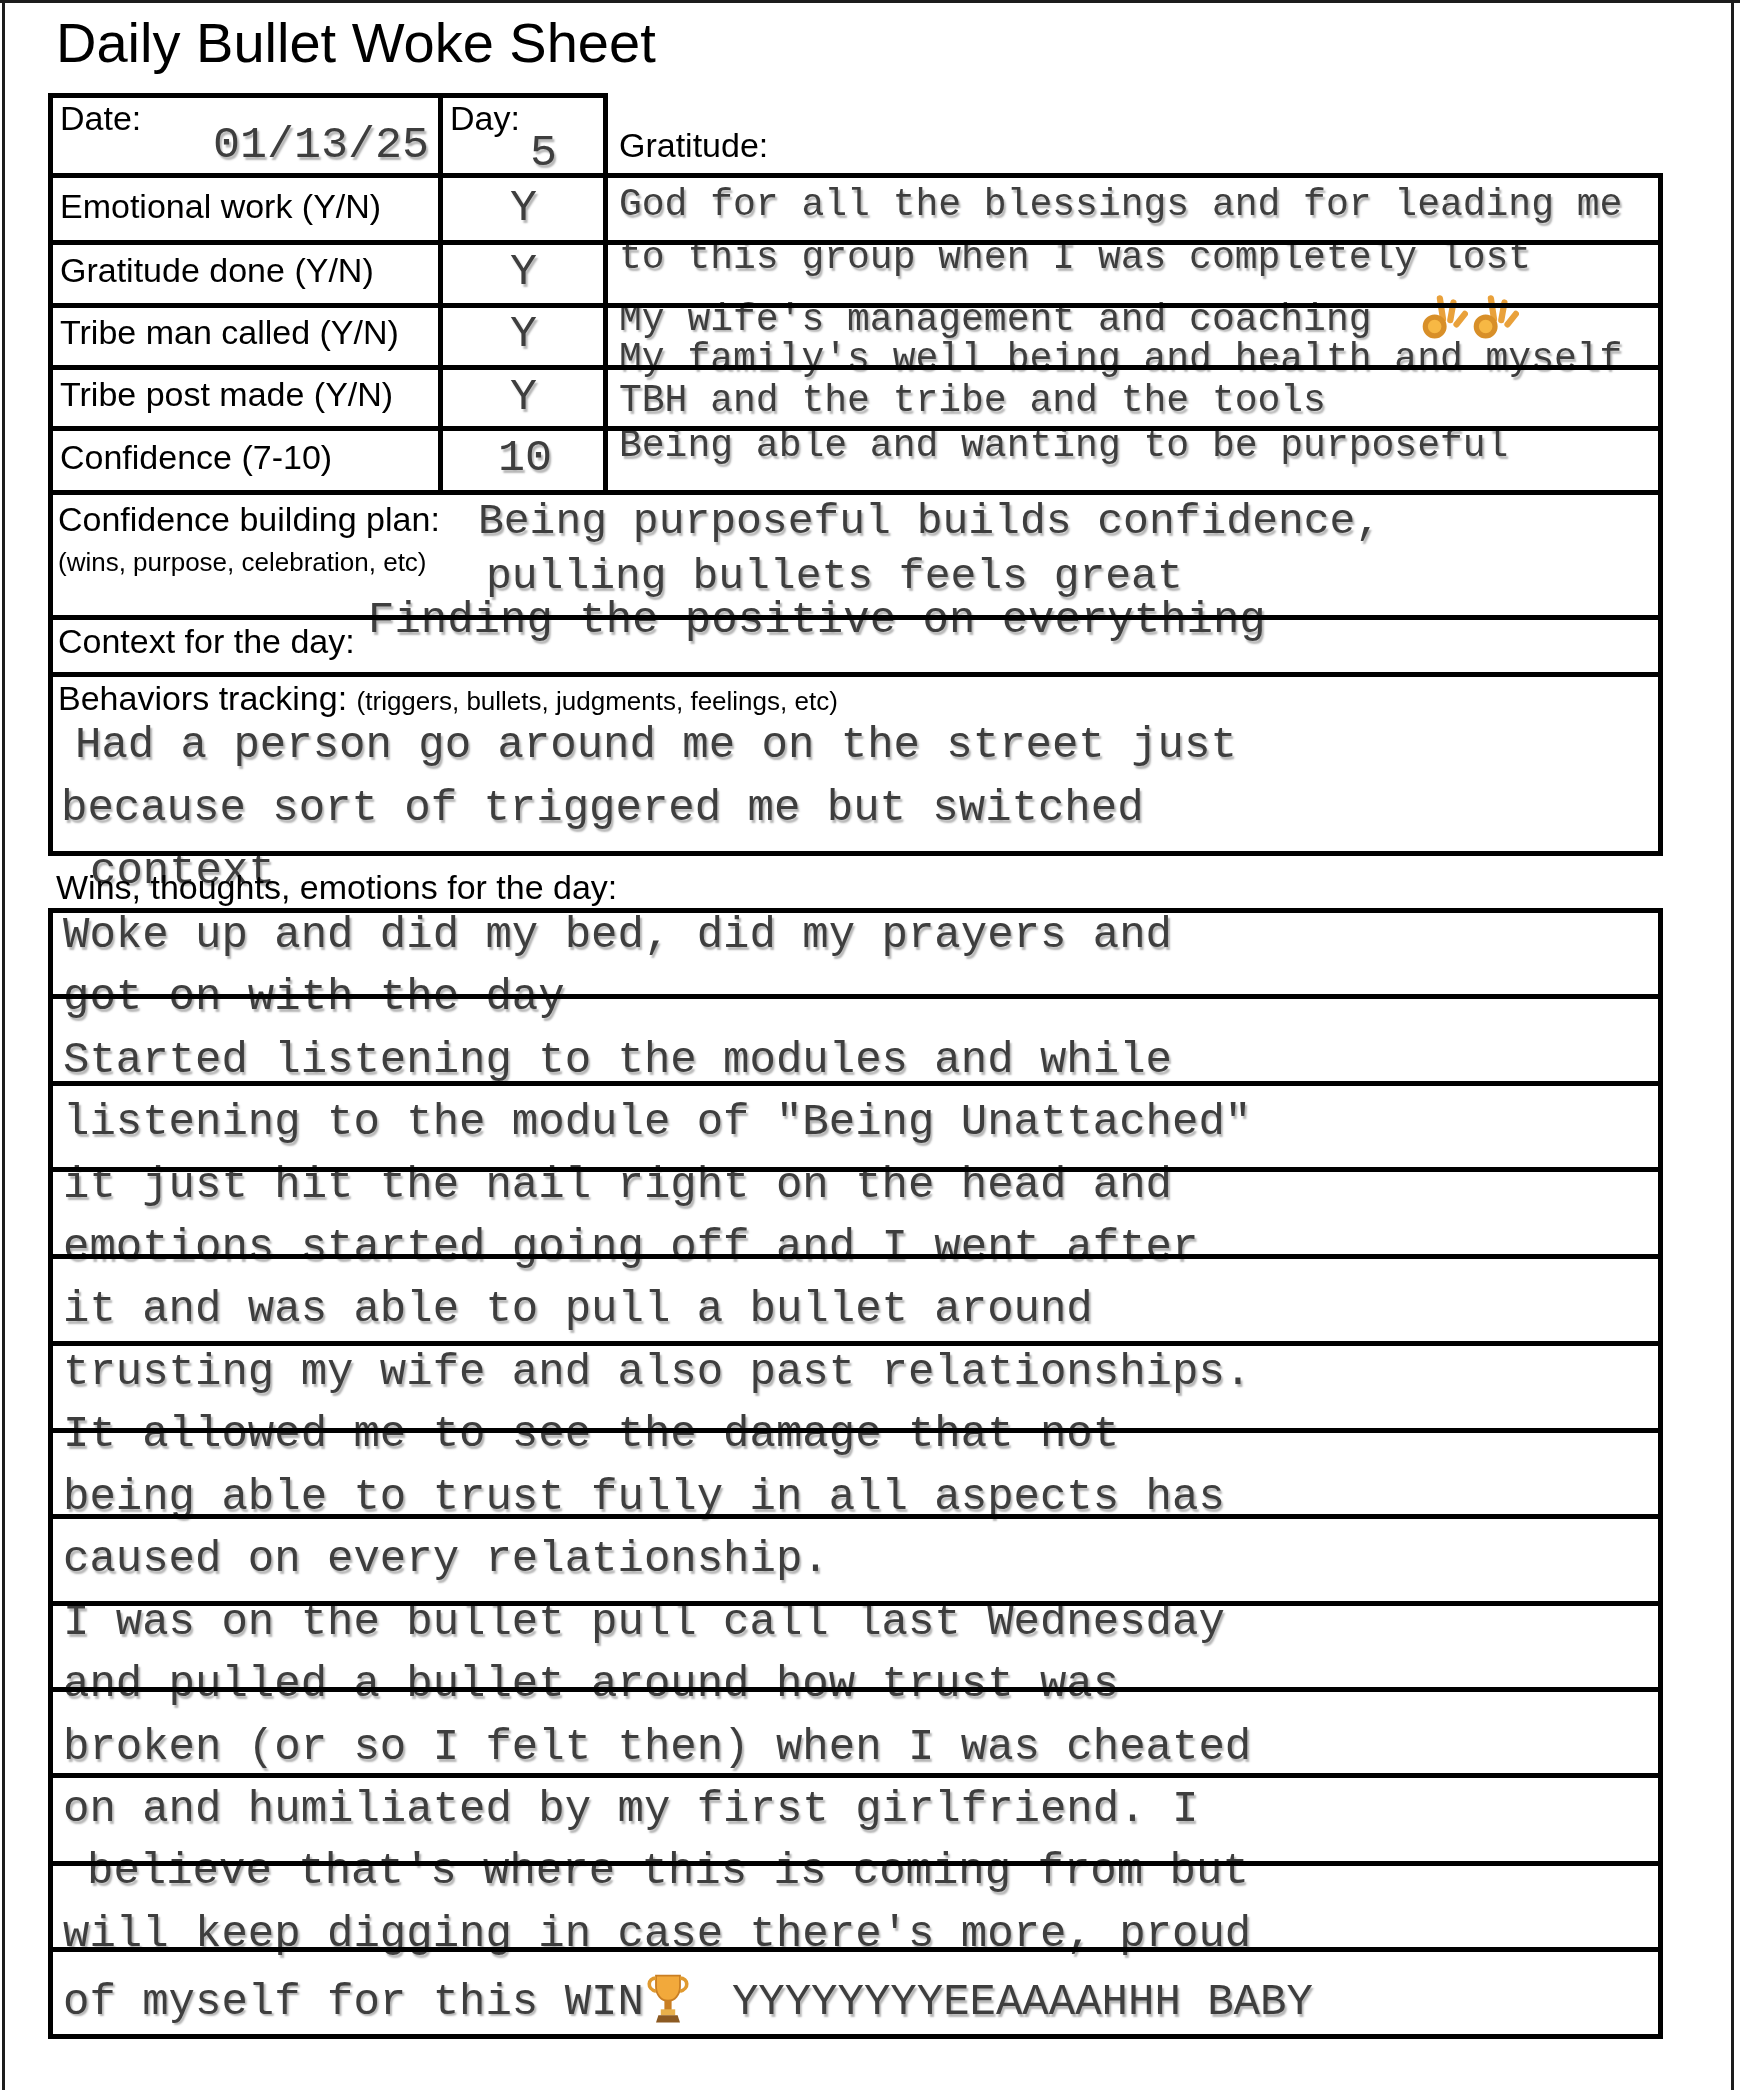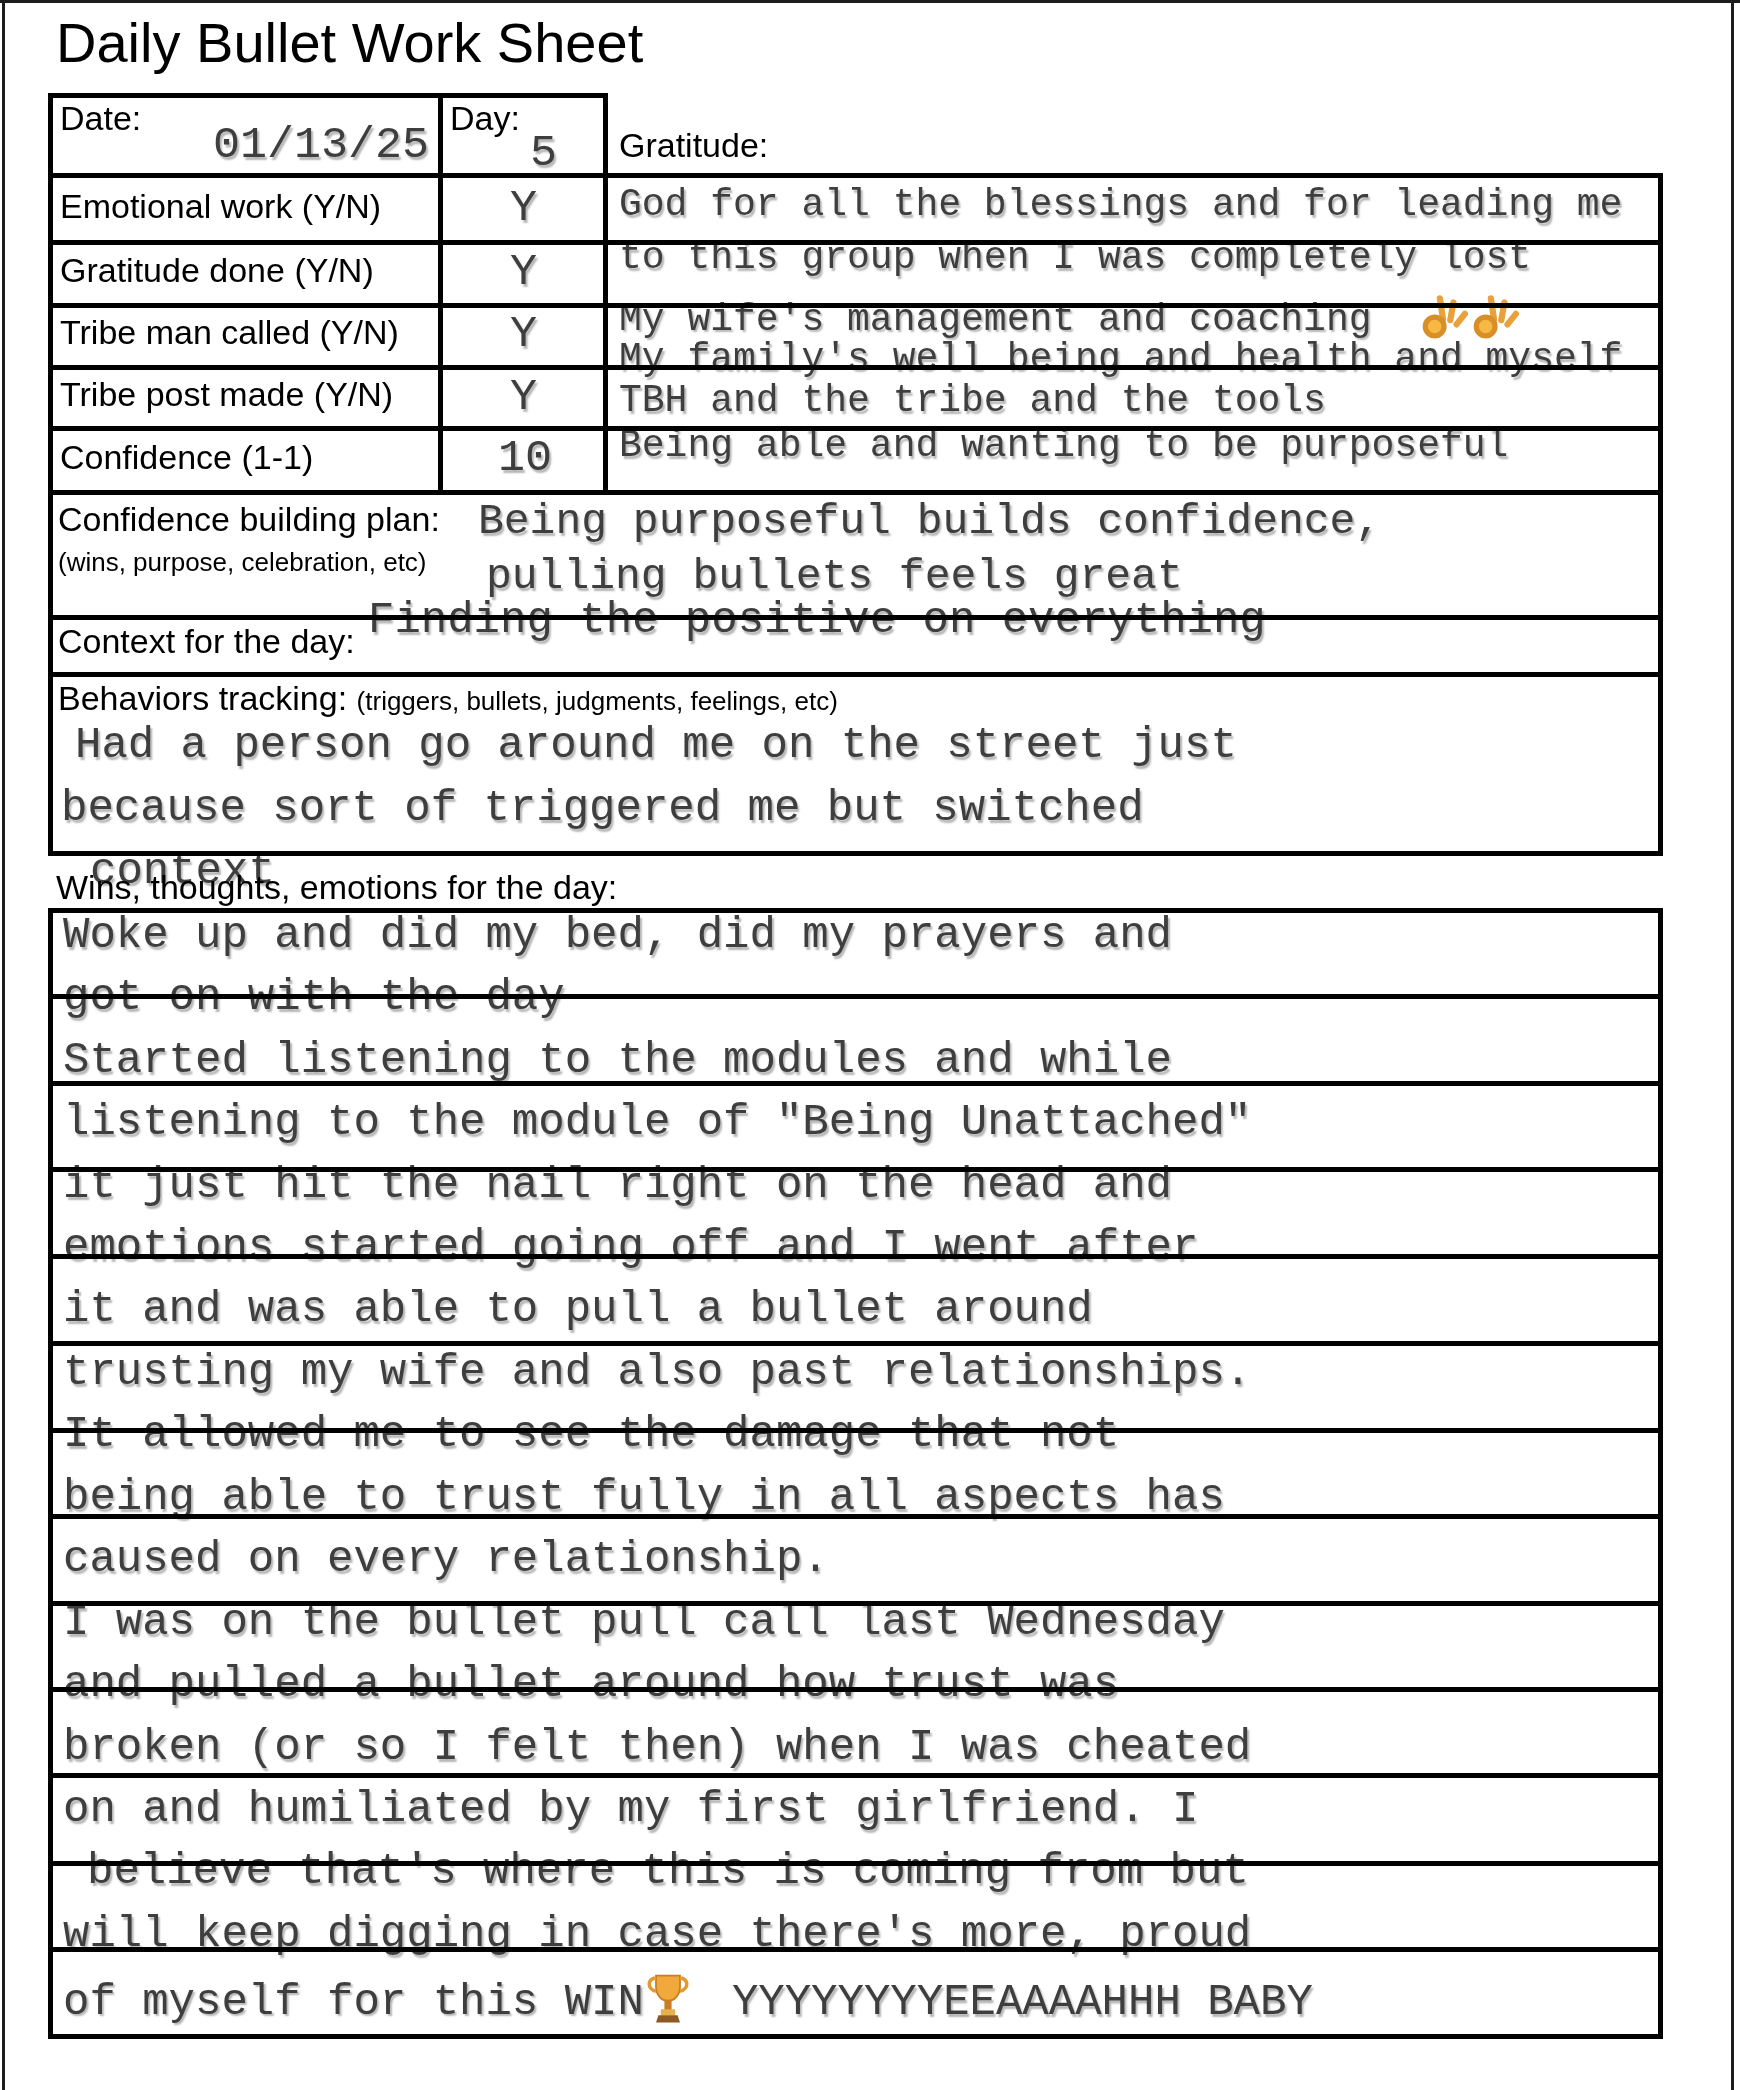--- a/index.html
+++ b/index.html
@@ -28,21 +28,21 @@
 </style>
 </head>
 <body>
 
 <div class="page">
 
   <div class="frame" style="left:1.9px;top:0;width:2.9px;height:2090px;"></div>
   <div class="frame" style="left:1731px;top:0;width:2.9px;height:2090px;"></div>
   <div class="frame" style="left:0;top:0;width:1741px;height:2.9px;"></div>
 
-  <div class="title">Daily Bullet Work Sheet</div>
+  <div class="title">Daily Bullet Woke Sheet</div>
 
   <div class="ln" style="left:48px;top:93px;width:4.8px;height:763px;"></div>
   <div class="ln" style="left:48px;top:908px;width:4.8px;height:1131px;"></div>
   <div class="ln" style="left:438px;top:93px;width:4.8px;height:402px;"></div>
   <div class="ln" style="left:603px;top:93px;width:4.8px;height:402px;"></div>
   <div class="ln" style="left:1658px;top:173px;width:4.8px;height:683px;"></div>
   <div class="ln" style="left:1658px;top:908px;width:4.8px;height:1131px;"></div>
 
   <div class="ln" style="left:48px;top:93px;width:560px;height:4.8px;"></div>
   <div class="ln" style="left:48px;top:173px;width:1615px;height:4.8px;"></div>
@@ -78,21 +78,21 @@
   <div class="lbl" style="left:619px;top:127px;">Gratitude:</div>
 
   <div class="lbl" style="left:60px;top:188px;">Emotional work (Y/N)</div>
   <div class="typed t47" style="left:510px;top:184px;">Y</div>
   <div class="lbl" style="left:60px;top:252px;">Gratitude done (Y/N)</div>
   <div class="typed t47" style="left:510px;top:248px;">Y</div>
   <div class="lbl" style="left:60px;top:314px;">Tribe man called (Y/N)</div>
   <div class="typed t47" style="left:510px;top:310px;">Y</div>
   <div class="lbl" style="left:60px;top:376px;">Tribe post made (Y/N)</div>
   <div class="typed t47" style="left:510px;top:373px;">Y</div>
-  <div class="lbl" style="left:60px;top:439px;">Confidence (1-1)</div>
+  <div class="lbl" style="left:60px;top:439px;">Confidence (7-10)</div>
   <div class="typed t47" style="left:498px;top:434px;">10</div>
 
   <div class="typed t40" style="left:619px;top:184px;">God for all the blessings and for leading me</div>
   <div class="typed t40" style="left:619px;top:237px;">to this group when I was completely lost</div>
   <div class="typed t40" style="left:619px;top:291px;"><span>My wife's management and coaching</span><span class="icon" style="margin-left:46px;"><svg width="50" height="50" viewBox="0 0 48 48">
           <g stroke="#E9A13B" stroke-width="6" stroke-linecap="round" fill="none">
             <path d="M24 27 L21 7"></path>
             <path d="M31 28 L34 11"></path>
             <path d="M37 32 L45 22"></path>
           </g>

